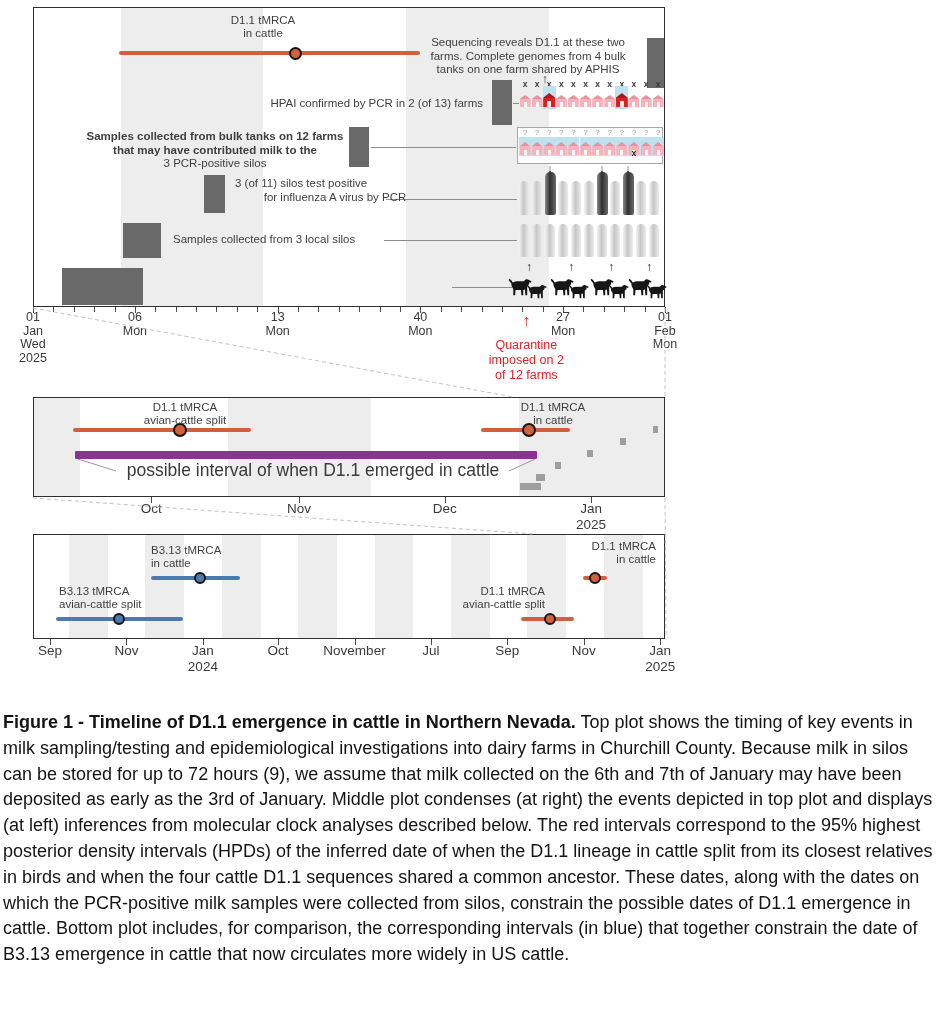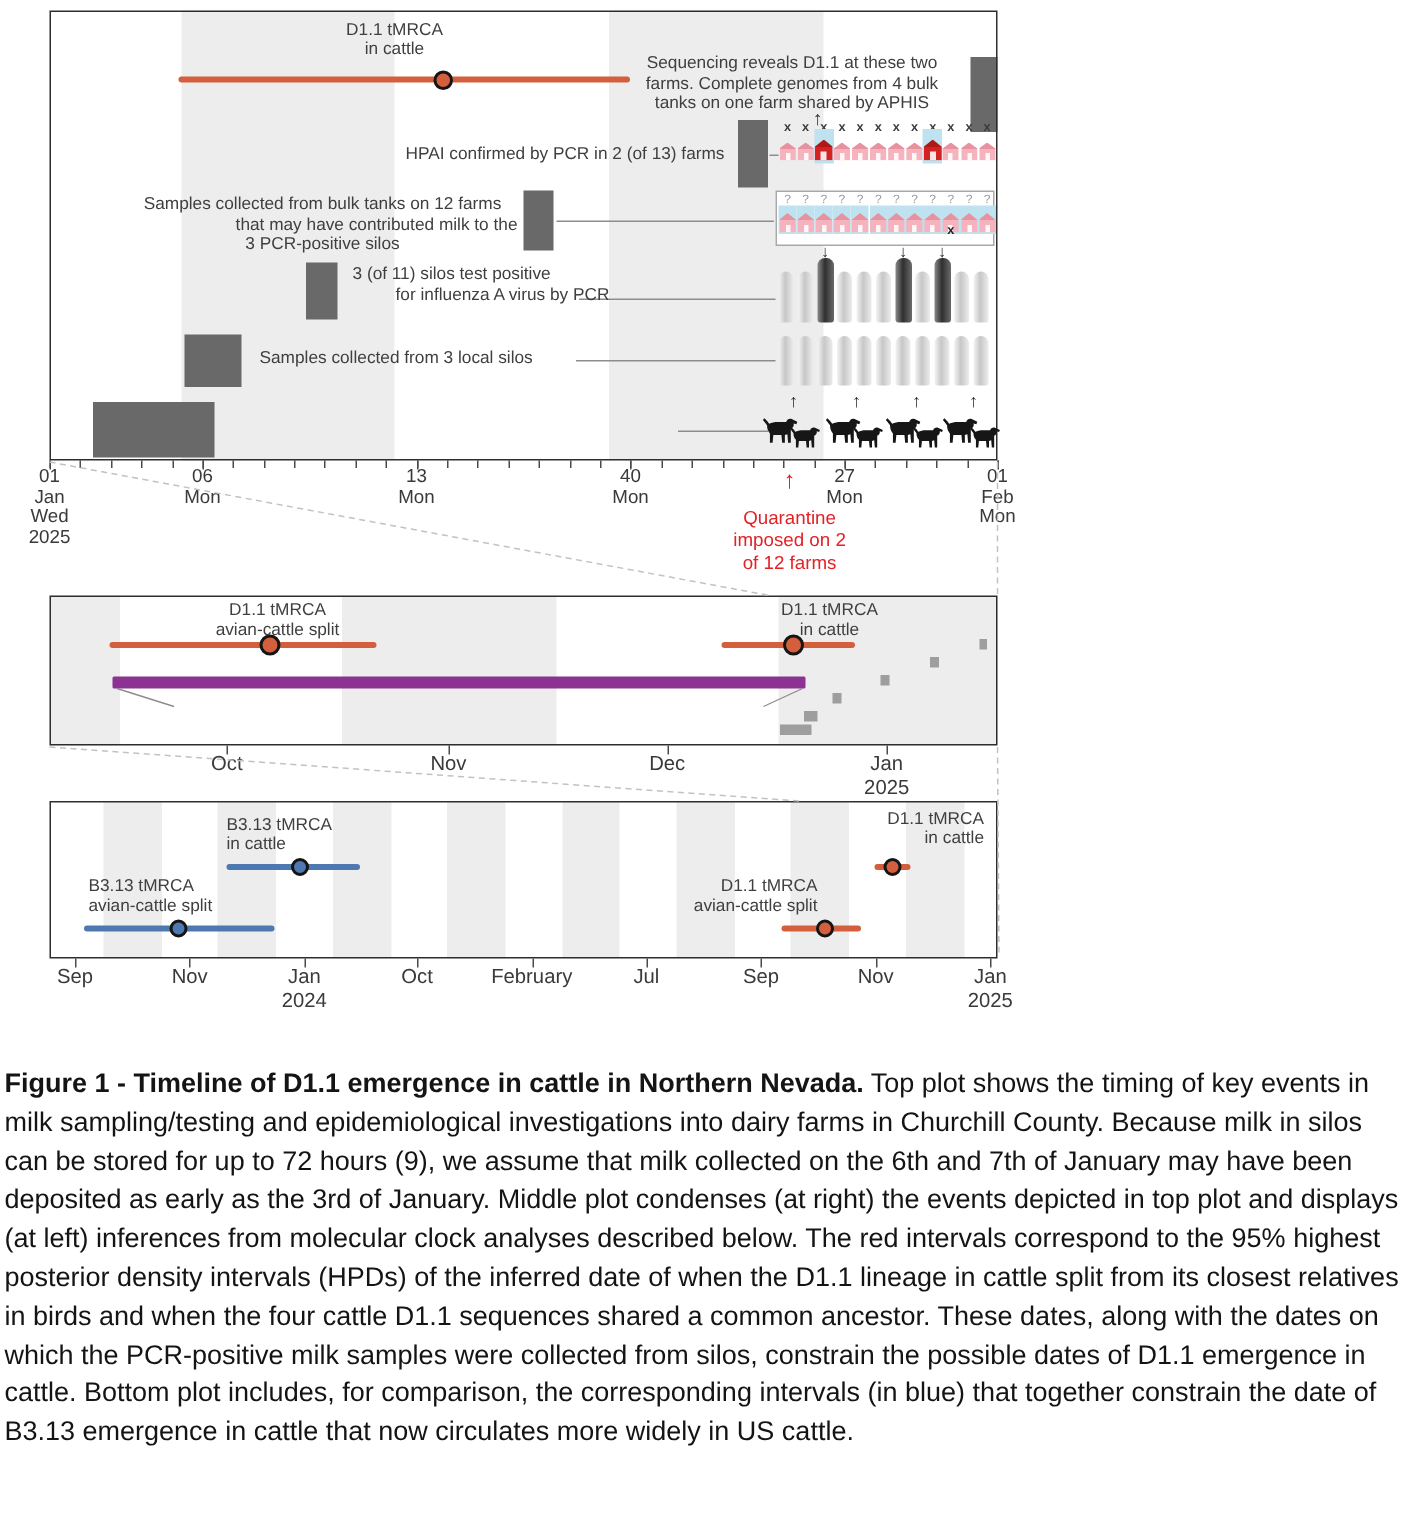--- a/index.html
+++ b/index.html
@@ -35,22 +35,22 @@
     <div class="band" style="left: 406.084px; top: 7px; width: 142.71px; height: 300px;"></div>
     <div class="bar" style="left: 646.652px; top: 38px; width: 18.3484px; height: 50px;"></div>
     <div class="t" style="left: 412px; top: 36px; width: 232px; text-align: center; font-size: 11.5px; line-height: 13.5px; color: rgb(63, 63, 63); font-weight: normal;">Sequencing reveals D1.1 at these two</div>
     <div class="t" style="left: 412px; top: 49.5px; width: 232px; text-align: center; font-size: 11.5px; line-height: 13.5px; color: rgb(63, 63, 63); font-weight: normal;">farms. Complete genomes from 4 bulk</div>
     <div class="t" style="left: 412px; top: 63px; width: 232px; text-align: center; font-size: 11.5px; line-height: 13.5px; color: rgb(63, 63, 63); font-weight: normal;">tanks on one farm shared by APHIS</div>
     <div class="bar" style="left: 491.71px; top: 80px; width: 20.3871px; height: 45px;"></div>
     <div class="conn" style="left: 513px; top: 103px; width: 6px;"></div>
     <div class="t" style="left: 223px; top: 97px; width: 260px; text-align: right; font-size: 11.5px; line-height: 13.5px; color: rgb(63, 63, 63); font-weight: normal;">HPAI confirmed by PCR in 2 (of 13) farms</div>
     <div class="bar" style="left: 349px; top: 127px; width: 20.3871px; height: 40px;"></div>
     <div class="conn" style="left: 371px; top: 147px; width: 145px;"></div>
-    <div class="t" style="left: 85px; top: 130px; width: 260px; text-align: center; font-size: 11.5px; line-height: 13.5px; color: rgb(63, 63, 63); font-weight: normal;">Samples collected from bulk tanks on 12 farms</div>
-    <div class="t" style="left: 85px; top: 143.5px; width: 260px; text-align: right; font-size: 11.5px; line-height: 13.5px; color: rgb(63, 63, 63); font-weight: normal;">that may have contributed milk to the</div>
+    <div class="t" style="left: 85px; top: 130px; width: 260px; text-align: center; font-size: 11.5px; line-height: 13.5px; color: rgb(63, 63, 63); font-weight: bold;">Samples collected from bulk tanks on 12 farms</div>
+    <div class="t" style="left: 85px; top: 143.5px; width: 260px; text-align: center; font-size: 11.5px; line-height: 13.5px; color: rgb(63, 63, 63); font-weight: bold;">that may have contributed milk to the</div>
     <div class="t" style="left: 85px; top: 157px; width: 260px; text-align: center; font-size: 11.5px; line-height: 13.5px; color: rgb(63, 63, 63); font-weight: normal;">3 PCR-positive silos</div>
     <div class="bar" style="left: 204.252px; top: 175px; width: 20.3871px; height: 38px;"></div>
     <div class="conn" style="left: 386px; top: 199px; width: 131px;"></div>
     <div class="t" style="left: 235px; top: 177px; width: 200px; text-align: left; font-size: 11.5px; line-height: 13.5px; color: rgb(63, 63, 63); font-weight: normal;">3 (of 11) silos test positive</div>
     <div class="t" style="left: 235px; top: 190.5px; width: 200px; text-align: center; font-size: 11.5px; line-height: 13.5px; color: rgb(63, 63, 63); font-weight: normal;">for influenza A virus by PCR</div>
     <div class="bar" style="left: 122.703px; top: 223px; width: 38.7355px; height: 35px;"></div>
     <div class="conn" style="left: 384px; top: 240px; width: 133px;"></div>
     <div class="t" style="left: 173px; top: 233px; width: 250px; text-align: left; font-size: 11.5px; line-height: 13.5px; color: rgb(63, 63, 63); font-weight: normal;">Samples collected from 3 local silos</div>
     <div class="bar" style="left: 61.5419px; top: 268px; width: 81.5484px; height: 37px;"></div>
     <div class="conn" style="left: 452px; top: 287px; width: 60px;"></div>
@@ -295,20 +295,21 @@
     <div class="tick" style="left: 151.202px; top: 497px; height: 6px;"></div>
     <div class="t" style="left: 111.202px; top: 501px; width: 80px; text-align: center; font-size: 13.5px; line-height: 15.5px; color: rgb(58, 58, 58); font-weight: normal;">Oct</div>
     <div class="tick" style="left: 298.955px; top: 497px; height: 6px;"></div>
     <div class="t" style="left: 258.955px; top: 501px; width: 80px; text-align: center; font-size: 13.5px; line-height: 15.5px; color: rgb(58, 58, 58); font-weight: normal;">Nov</div>
     <div class="tick" style="left: 444.801px; top: 497px; height: 6px;"></div>
     <div class="t" style="left: 404.801px; top: 501px; width: 80px; text-align: center; font-size: 13.5px; line-height: 15.5px; color: rgb(58, 58, 58); font-weight: normal;">Dec</div>
     <div class="tick" style="left: 591.124px; top: 497px; height: 6px;"></div>
     <div class="t" style="left: 551.124px; top: 501px; width: 80px; text-align: center; font-size: 13.5px; line-height: 15.5px; color: rgb(58, 58, 58); font-weight: normal;">Jan</div>
     <div class="t" style="left: 551.124px; top: 516.5px; width: 80px; text-align: center; font-size: 13.5px; line-height: 15.5px; color: rgb(58, 58, 58); font-weight: normal;">2025</div>
     <div class="bar" style="left: 74.9427px; top: 451px; width: 462.323px; height: 8px; background: rgb(140, 50, 147); border-radius: 1px;"></div>
+    <div class="t" style="left: 63px; top: 461px; width: 500px; text-align: center; font-size: 17.5px; line-height: 19px; color: rgb(58, 58, 58); font-weight: normal;">possible interval of when D1.1 emerged in cattle</div>
     <div class="line" style="left: 73.0362px; top: 427.75px; width: 177.78px; height: 4.5px; background: rgb(212, 95, 60);"></div>
     <div class="pt" style="left: 173.276px; top: 423px; width: 14px; height: 14px; background: rgb(212, 95, 60);"></div>
     <div class="t" style="left: 125px; top: 401px; width: 120px; text-align: center; font-size: 11.5px; line-height: 12.5px; color: rgb(63, 63, 63); font-weight: normal;">D1.1 tMRCA</div>
     <div class="t" style="left: 125px; top: 413.5px; width: 120px; text-align: center; font-size: 11.5px; line-height: 12.5px; color: rgb(63, 63, 63); font-weight: normal;">avian-cattle split</div>
     <div class="line" style="left: 480.548px; top: 427.75px; width: 89.6048px; height: 4.5px; background: rgb(212, 95, 60);"></div>
     <div class="pt" style="left: 522.163px; top: 423px; width: 14px; height: 14px; background: rgb(212, 95, 60);"></div>
     <div class="t" style="left: 493px; top: 401px; width: 120px; text-align: center; font-size: 11.5px; line-height: 12.5px; color: rgb(63, 63, 63); font-weight: normal;">D1.1 tMRCA</div>
     <div class="t" style="left: 493px; top: 413.5px; width: 120px; text-align: center; font-size: 11.5px; line-height: 12.5px; color: rgb(63, 63, 63); font-weight: normal;">in cattle</div>
     <div class="band" style="left: 68.8351px; top: 534px; width: 38.8422px; height: 105px;"></div>
     <div class="band" style="left: 145.266px; top: 534px; width: 38.8422px; height: 105px;"></div>
@@ -322,21 +323,21 @@
     <div class="tick" style="left: 50.0404px; top: 639px; height: 6px;"></div>
     <div class="t" style="left: 10.0404px; top: 643px; width: 80px; text-align: center; font-size: 13.5px; line-height: 15.5px; color: rgb(58, 58, 58); font-weight: normal;">Sep</div>
     <div class="tick" style="left: 126.472px; top: 639px; height: 6px;"></div>
     <div class="t" style="left: 86.4718px; top: 643px; width: 80px; text-align: center; font-size: 13.5px; line-height: 15.5px; color: rgb(58, 58, 58); font-weight: normal;">Nov</div>
     <div class="tick" style="left: 202.903px; top: 639px; height: 6px;"></div>
     <div class="t" style="left: 162.903px; top: 643px; width: 80px; text-align: center; font-size: 13.5px; line-height: 15.5px; color: rgb(58, 58, 58); font-weight: normal;">Jan</div>
     <div class="t" style="left: 162.903px; top: 658.5px; width: 80px; text-align: center; font-size: 13.5px; line-height: 15.5px; color: rgb(58, 58, 58); font-weight: normal;">2024</div>
     <div class="tick" style="left: 278.082px; top: 639px; height: 6px;"></div>
     <div class="t" style="left: 238.082px; top: 643px; width: 80px; text-align: center; font-size: 13.5px; line-height: 15.5px; color: rgb(58, 58, 58); font-weight: normal;">Oct</div>
     <div class="tick" style="left: 354.513px; top: 639px; height: 6px;"></div>
-    <div class="t" style="left: 314.513px; top: 643px; width: 80px; text-align: center; font-size: 13.5px; line-height: 15.5px; color: rgb(58, 58, 58); font-weight: normal;">February</div>
+    <div class="t" style="left: 314.513px; top: 643px; width: 80px; text-align: center; font-size: 13.5px; line-height: 15.5px; color: rgb(58, 58, 58); font-weight: normal;">November</div>
     <div class="tick" style="left: 430.944px; top: 639px; height: 6px;"></div>
     <div class="t" style="left: 390.944px; top: 643px; width: 80px; text-align: center; font-size: 13.5px; line-height: 15.5px; color: rgb(58, 58, 58); font-weight: normal;">Jul</div>
     <div class="tick" style="left: 507.376px; top: 639px; height: 6px;"></div>
     <div class="t" style="left: 467.376px; top: 643px; width: 80px; text-align: center; font-size: 13.5px; line-height: 15.5px; color: rgb(58, 58, 58); font-weight: normal;">Sep</div>
     <div class="tick" style="left: 583.807px; top: 639px; height: 6px;"></div>
     <div class="t" style="left: 543.807px; top: 643px; width: 80px; text-align: center; font-size: 13.5px; line-height: 15.5px; color: rgb(58, 58, 58); font-weight: normal;">Nov</div>
     <div class="tick" style="left: 660.239px; top: 639px; height: 6px;"></div>
     <div class="t" style="left: 620.239px; top: 643px; width: 80px; text-align: center; font-size: 13.5px; line-height: 15.5px; color: rgb(58, 58, 58); font-weight: normal;">Jan</div>
     <div class="t" style="left: 620.239px; top: 658.5px; width: 80px; text-align: center; font-size: 13.5px; line-height: 15.5px; color: rgb(58, 58, 58); font-weight: normal;">2025</div>
     <div class="line" style="left: 56.0547px; top: 617.25px; width: 126.926px; height: 3.5px; background: rgb(77, 120, 176);"></div>

